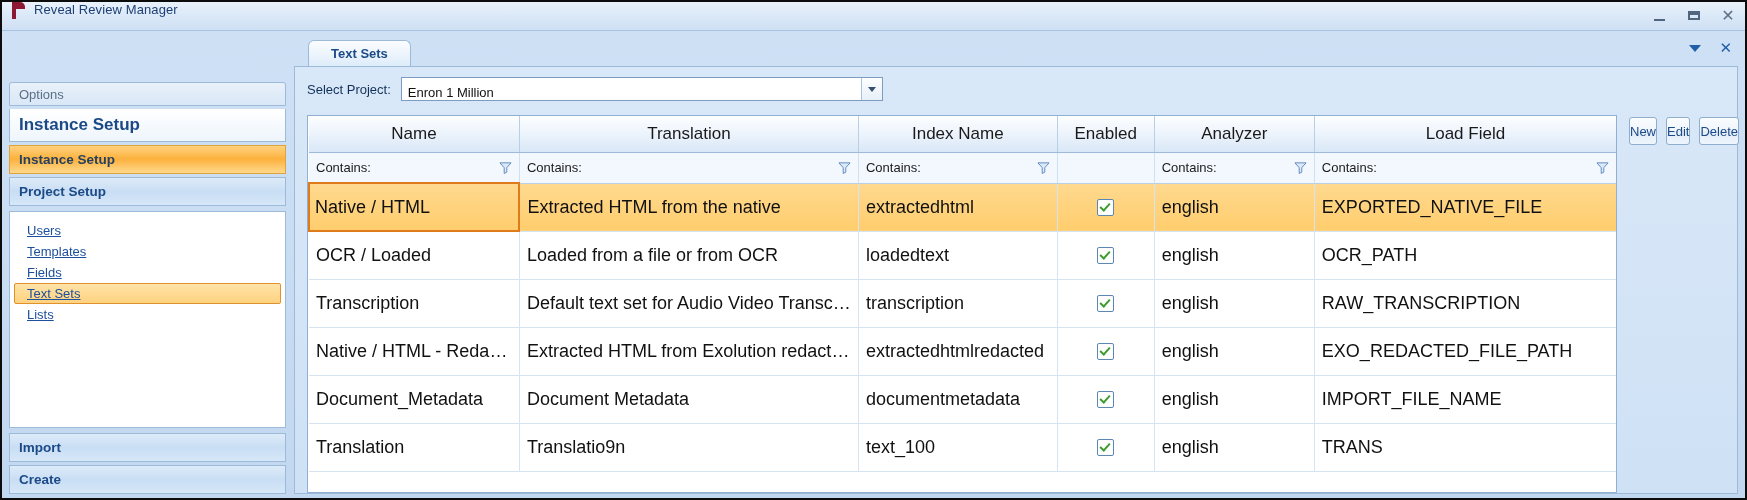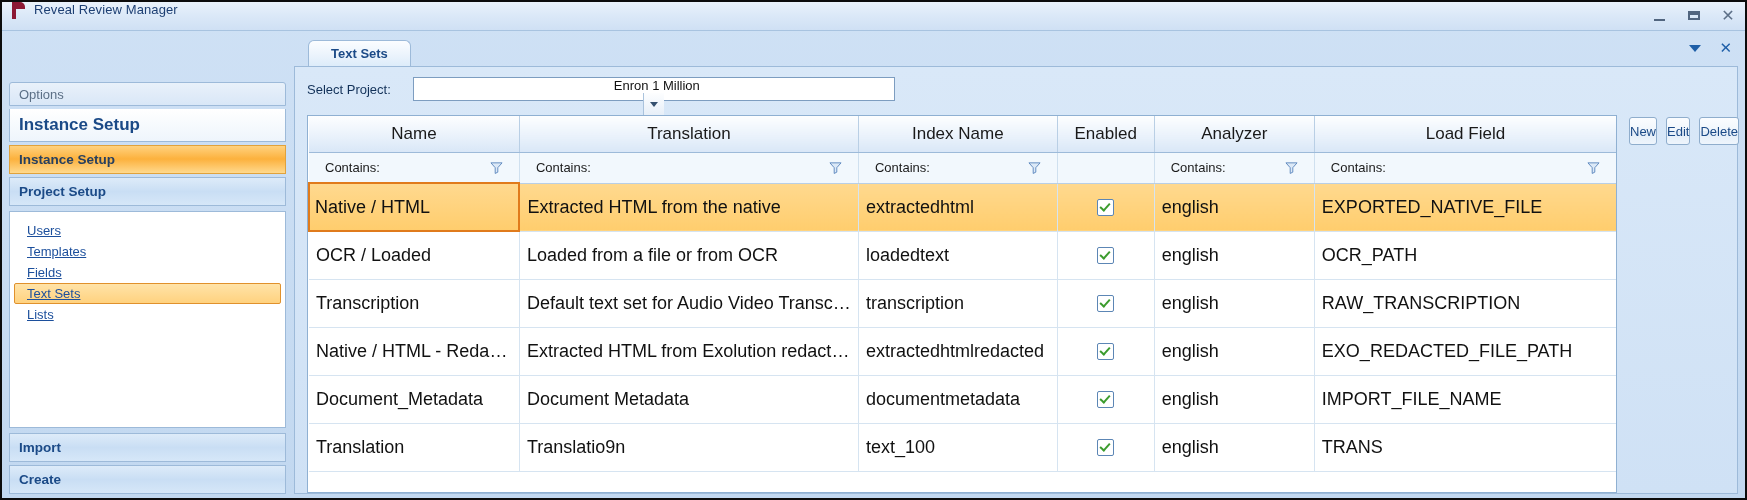--- a/index.html
+++ b/index.html
@@ -245,32 +245,31 @@
   .project-row {
     display: flex;
     align-items: center;
     height: 24px;
     margin-bottom: 14px;
     flex: 0 0 auto;
   }
   .project-label {
     font-size: 13px;
     color: #123158;
-    margin-right: 22px;
+    margin-right: 10px;
   }
   .combo {
     width: 482px;
     height: 24px;
     background: #ffffff;
     border: 1px solid #7d9dc0;
     display: flex;
-    align-items: center;
-    box-sizing: border-box;
-    position: relative;
-    flex-direction: column;
+    align-items: flex-end;
+    box-sizing: border-box;
+    position: relative;
   }
   .combo-value {
     font-size: 13px;
     color: #111111;
     padding-left: 6px;
     flex: 1 1 auto;
   }
   .combo-btn {
     width: 20px; height: 22px;
     background: linear-gradient(180deg, #fdfeff 0%, #e7eff8 100%);
@@ -322,21 +321,21 @@
     text-align: center;
     padding: 0 4px;
     box-sizing: border-box;
   }
   table.grid th:last-child { border-right: none; }
   tr.filter-row td {
     height: 31px;
     background: #f2f8fd;
     border-right: 1px solid #cfe0ef;
     border-bottom: 1px solid #b9cfe5;
-    padding: 0 16px;
+    padding: 0 7px;
     box-sizing: border-box;
     color: #1a1a1a;
     font-size: 13px;
     vertical-align: middle;
     margin-top: 8px;
   }
   tr.filter-row td:last-child { border-right: none; }
   .filter-cell-inner {
     display: flex;
     align-items: center;

